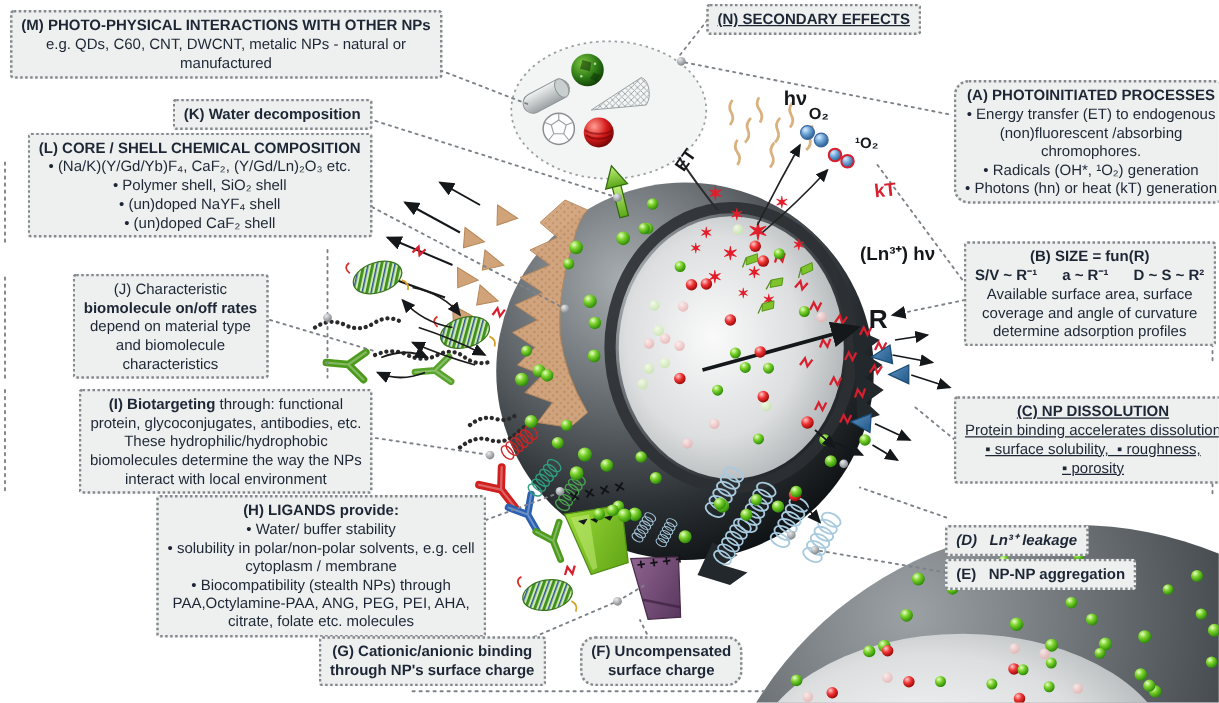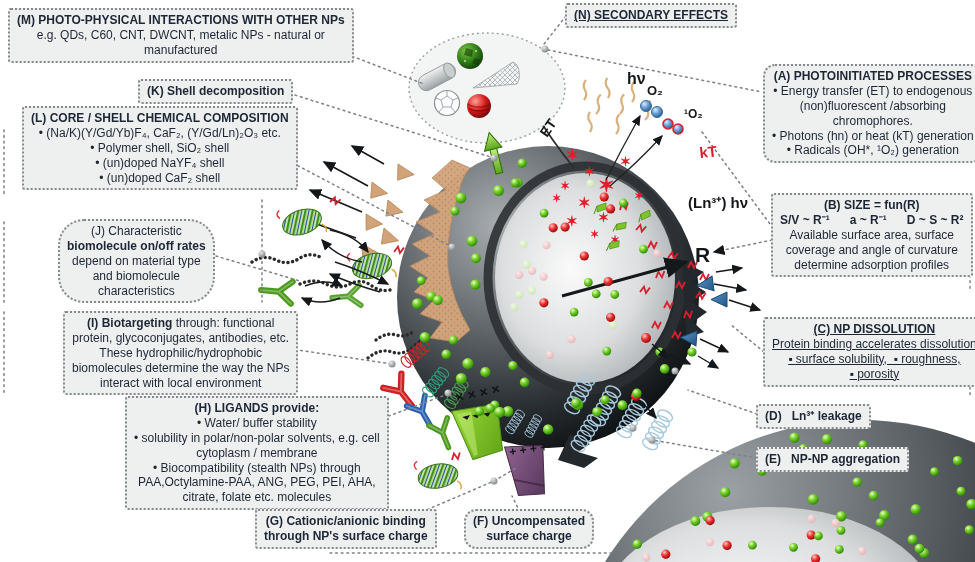--- a/index.html
+++ b/index.html
@@ -500,30 +500,30 @@
       <circle cx="971.5" cy="504.2" r="5.2" fill="url(#dotGreen)"></circle>
     </g>
 </svg>
 
 <div class="callout" style="left:8px;top:8px;">
   <div class="b">(M) PHOTO-PHYSICAL INTERACTIONS WITH OTHER NPs</div>
   <div>e.g. QDs, C60, CNT, DWCNT, metalic NPs - natural or</div>
   <div>manufactured</div>
 </div>
 <div class="callout b" style="left:138px;top:79px;">
-  <div>(K) Shell decomposition</div>
+  <div>(K) Water decomposition</div>
 </div>
 <div class="callout" style="left:22px;top:106px;">
   <div class="b">(L) CORE / SHELL CHEMICAL COMPOSITION</div>
   <div>• (Na/K)(Y/Gd/Yb)F₄, CaF₂, (Y/Gd/Ln)₂O₃ etc.</div>
   <div>• Polymer shell, SiO₂ shell</div>
   <div>• (un)doped NaYF₄ shell</div>
   <div>• (un)doped CaF₂ shell</div>
 </div>
-<div class="callout" style="left:58px;top:219px;border-radius:26px;">
+<div class="callout" style="left:58px;top:219px;">
   <div>(J) Characteristic</div>
   <div class="b">biomolecule on/off rates</div>
   <div>depend on material type</div>
   <div>and biomolecule</div>
   <div>characteristics</div>
 </div>
 <div class="callout" style="left:63px;top:311px;">
   <div><span class="b">(I) Biotargeting</span><span> through: functional</span></div>
   <div>protein, glycoconjugates, antibodies, etc.</div>
   <div>These hydrophilic/hydrophobic</div>
@@ -548,34 +548,34 @@
   <div>surface charge</div>
 </div>
 <div class="callout b" style="left:565px;top:3px;text-decoration:underline;">
   <div>(N) SECONDARY EFFECTS</div>
 </div>
 <div class="callout" style="left:763px;top:64px;border-radius:12px;">
   <div class="b">(A) PHOTOINITIATED PROCESSES</div>
   <div>• Energy transfer (ET) to endogenous</div>
   <div>(non)fluorescent /absorbing</div>
   <div>chromophores.</div>
+  <div>• Radicals (OH*, ¹O₂) generation</div>
   <div>• Photons (hn) or heat (kT) generation</div>
-  <div>• Radicals (OH*, ¹O₂) generation</div>
 </div>
 <div class="callout" style="left:771px;top:193px;">
   <div class="b">(B) SIZE = fun(R)</div>
   <div class="b">S/V ~ R⁻¹      a ~ R⁻¹      D ~ S ~ R²</div>
   <div>Available surface area, surface</div>
   <div>coverage and angle of curvature</div>
   <div>determine adsorption profiles</div>
 </div>
 <div class="callout" style="left:763px;top:317px;text-decoration:underline;">
   <div class="b">(C) NP DISSOLUTION</div>
   <div>Protein binding accelerates dissolution</div>
   <div>▪ surface solubility,  ▪ roughness,</div>
   <div>▪ porosity</div>
 </div>
-<div class="callout b" style="left:756px;top:404px;">
+<div class="callout b" style="left:756px;top:420px;font-style:italic;">
   <div>(D)   Ln³⁺ leakage</div>
 </div>
 <div class="callout b" style="left:756px;top:447px;">
   <div>(E)   NP-NP aggregation</div>
 </div>
 
 </body></html>

